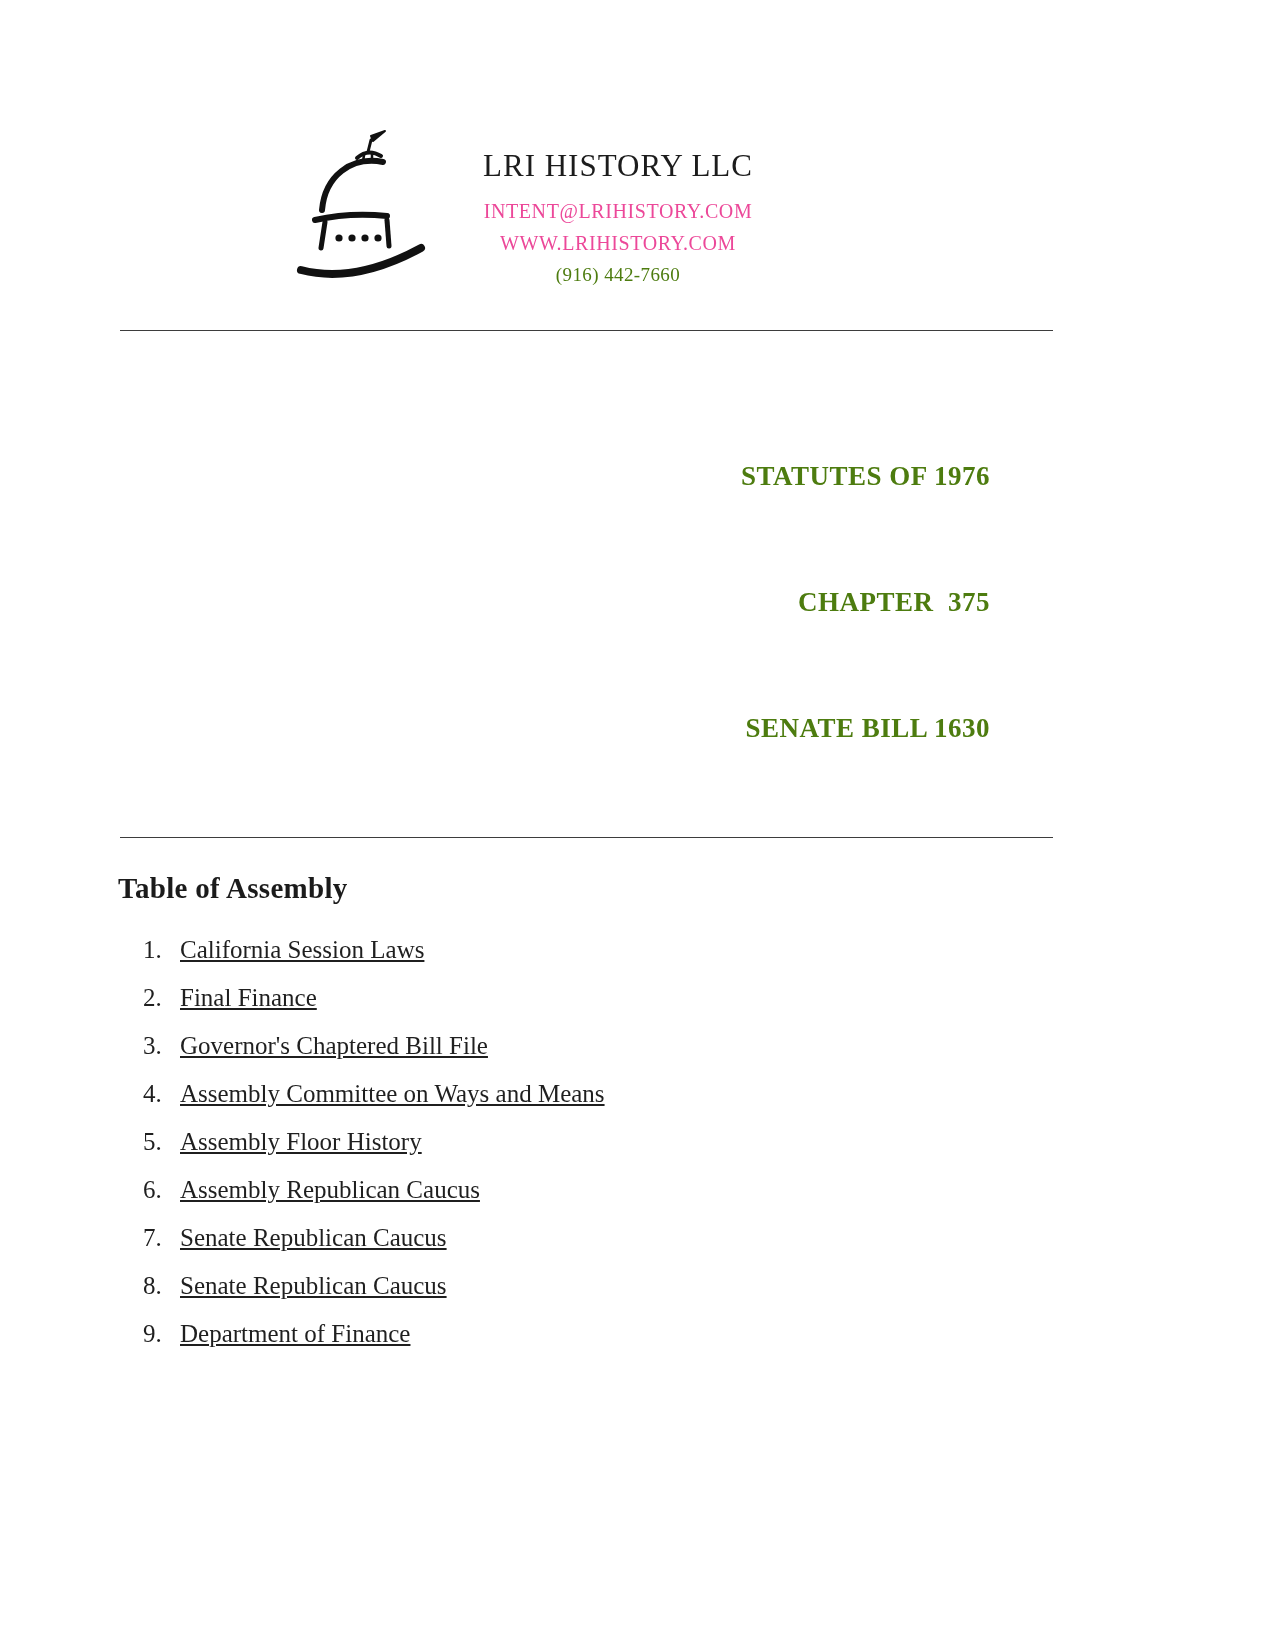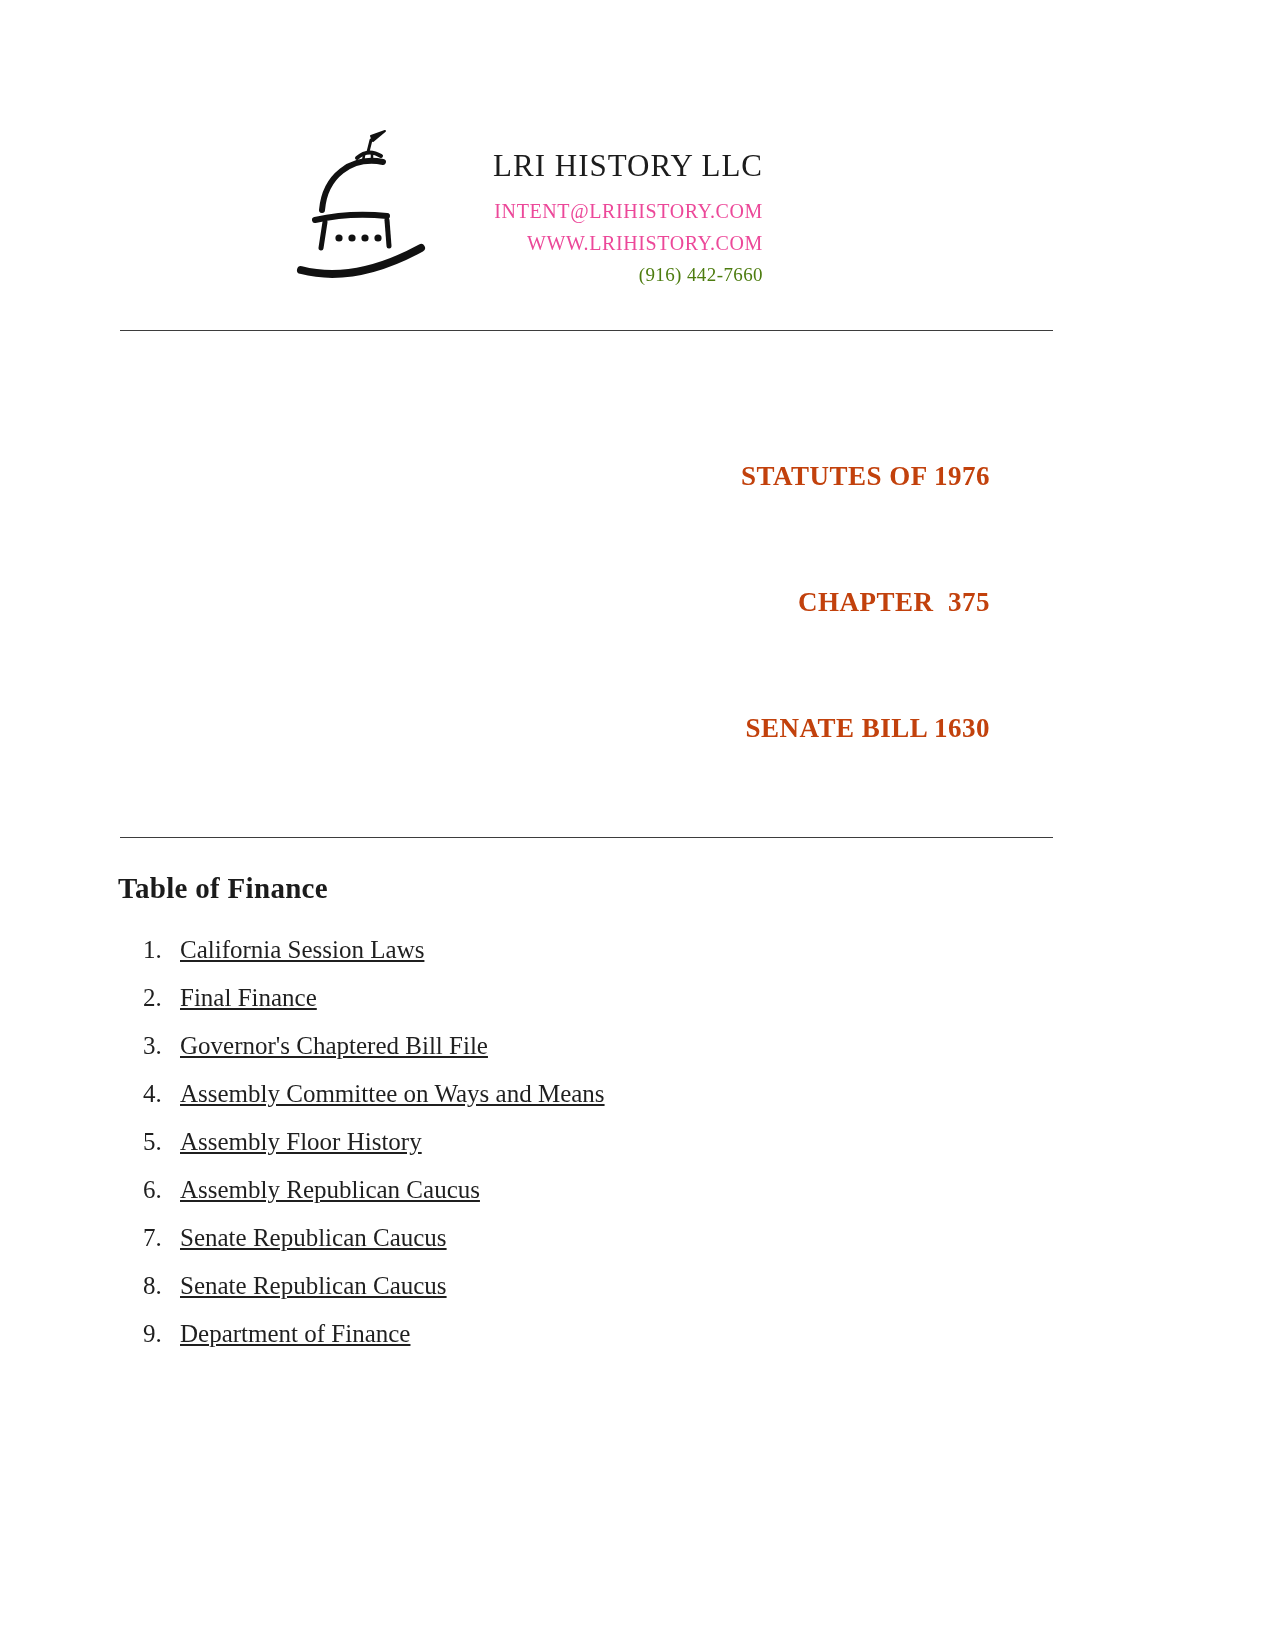--- a/index.html
+++ b/index.html
@@ -21,21 +21,21 @@
   }
   .logo-wrap {
     width: 150px;
     height: 160px;
     flex: 0 0 auto;
   }
   .logo-wrap svg { width: 100%; height: 100%; }
   .head-text {
     margin-left: 28px;
     padding-top: 20px;
-    text-align: right;
+    text-align: center;
     width: 290px;
   }
   .company-name {
     font-size: 31px;
     letter-spacing: 1px;
     color: #1c1c1c;
     margin-bottom: 16px;
     white-space: nowrap;
   }
   .contact-line {
@@ -62,21 +62,21 @@
   .rule-1 { margin-top: 42px; }
   .rule-2 { margin-top: 46px; }
 
   
   .statutes-block {
     margin-top: 40px;
     margin-left: 120px;
     width: 870px;
     text-align: right;
     font-weight: bold;
-    color: #c2410c;
+    color: #4d7c0f;
     font-size: 27px;
     line-height: 42px;
     letter-spacing: 0.5px;
     white-space: pre-wrap;
   }
 
   
   .toc-heading {
     margin-top: 34px;
     margin-left: 118px;
@@ -148,21 +148,21 @@
 <hr class="rule rule-1">
 
 <div class="statutes-block">
   <div>STATUTES OF 1976</div>
   <div>CHAPTER  375</div>
   <div>SENATE BILL 1630</div>
 </div>
 
 <hr class="rule rule-2">
 
-<h1 class="toc-heading">Table of Finance</h1>
+<h1 class="toc-heading">Table of Assembly</h1>
 
 <ol class="toc-list">
   <li><span>California Session Laws</span></li>
   <li><span>Final Finance</span></li>
   <li><span>Governor's Chaptered Bill File</span></li>
   <li><span>Assembly Committee on Ways and Means</span></li>
   <li><span>Assembly Floor History</span></li>
   <li><span>Assembly Republican Caucus</span></li>
   <li><span>Senate Republican Caucus</span></li>
   <li><span>Senate Republican Caucus</span></li>

